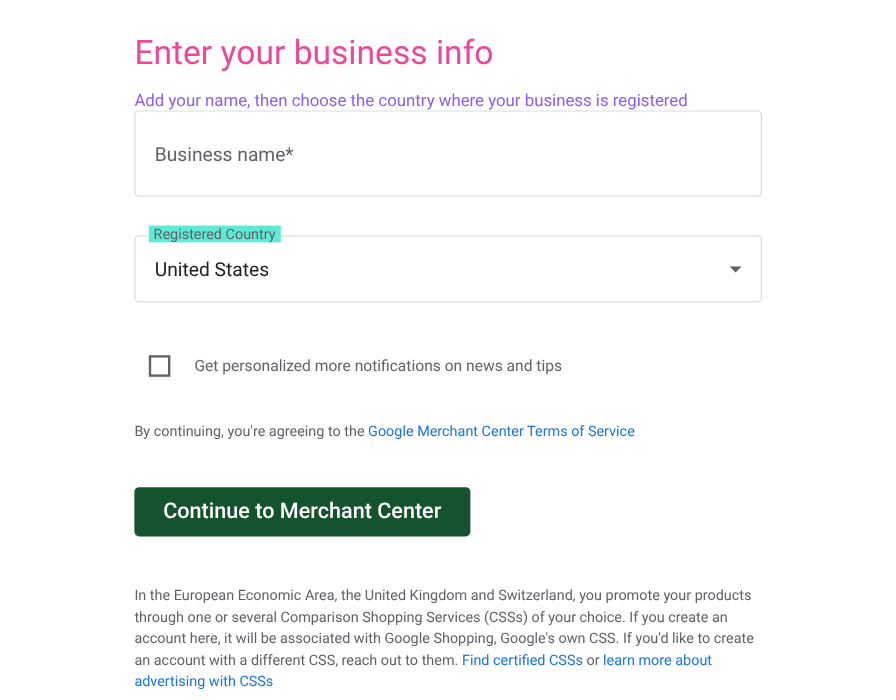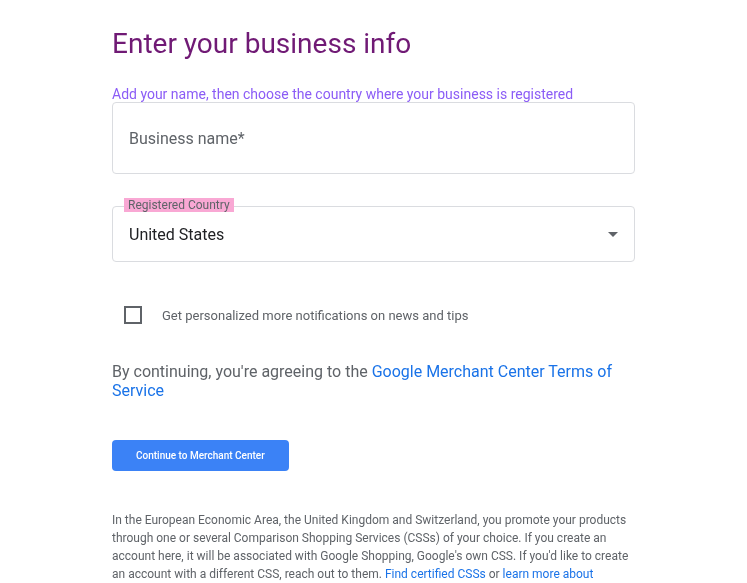--- a/index.html
+++ b/index.html
@@ -9,22 +9,22 @@
     }
     body {
       font-family: 'Google Sans', Roboto, Arial, sans-serif;
       background: #fff;
       padding: 27px 112px;
       width: 747px;
     }
     .page-title {
       font-size: 28px;
       font-weight: 400;
-      color: #701a75;
-      margin-bottom: 26px;
+      color: #ec4899;
+      margin-bottom: 16px;
     }
     .subtitle {
       font-size: 14px;
       color: #8b5cf6;
     }
     .input-wrapper {
       position: relative;
       margin-bottom: 32px;
     }
     .text-input {
@@ -42,21 +42,21 @@
       color: #5f6368;
     }
     .select-wrapper {
       position: relative;
       margin-bottom: 44px;
     }
     .select-label {
       position: absolute;
       top: -8px;
       left: 12px;
-      background: #f9a8d4;
+      background: #5eead4;
       padding: 0 4px;
       font-size: 12px;
       color: #5f6368;
     }
     .select-box {
       width: 100%;
       height: 56px;
       padding: 16px;
       border: 1px solid #dadce0;
       border-radius: 4px;
@@ -86,35 +86,35 @@
       border: 2px solid #5f6368;
       margin-right: 20px;
       cursor: pointer;
       flex-shrink: 0;
     }
     .checkbox-label {
       font-size: 13px;
       color: #5f6368;
     }
     .terms-text {
-      font-size: 16px;
+      font-size: 12px;
       color: #5f6368;
       margin-bottom: 40px;
     }
     .terms-text a, .footer-text a {
       color: #1a73e8;
       text-decoration: none;
     }
     .continue-button {
-      background: #3b82f6;
+      background: #14532d;
       color: #fff;
       border: none;
       border-radius: 4px;
       padding: 10px 24px;
-      font-size: 10px;
+      font-size: 18px;
       font-weight: 500;
       cursor: pointer;
       font-family: inherit;
       margin-bottom: 40px;
     }
     .footer-text {
       font-size: 12px;
       color: #5f6368;
       line-height: 1.5;
     }

